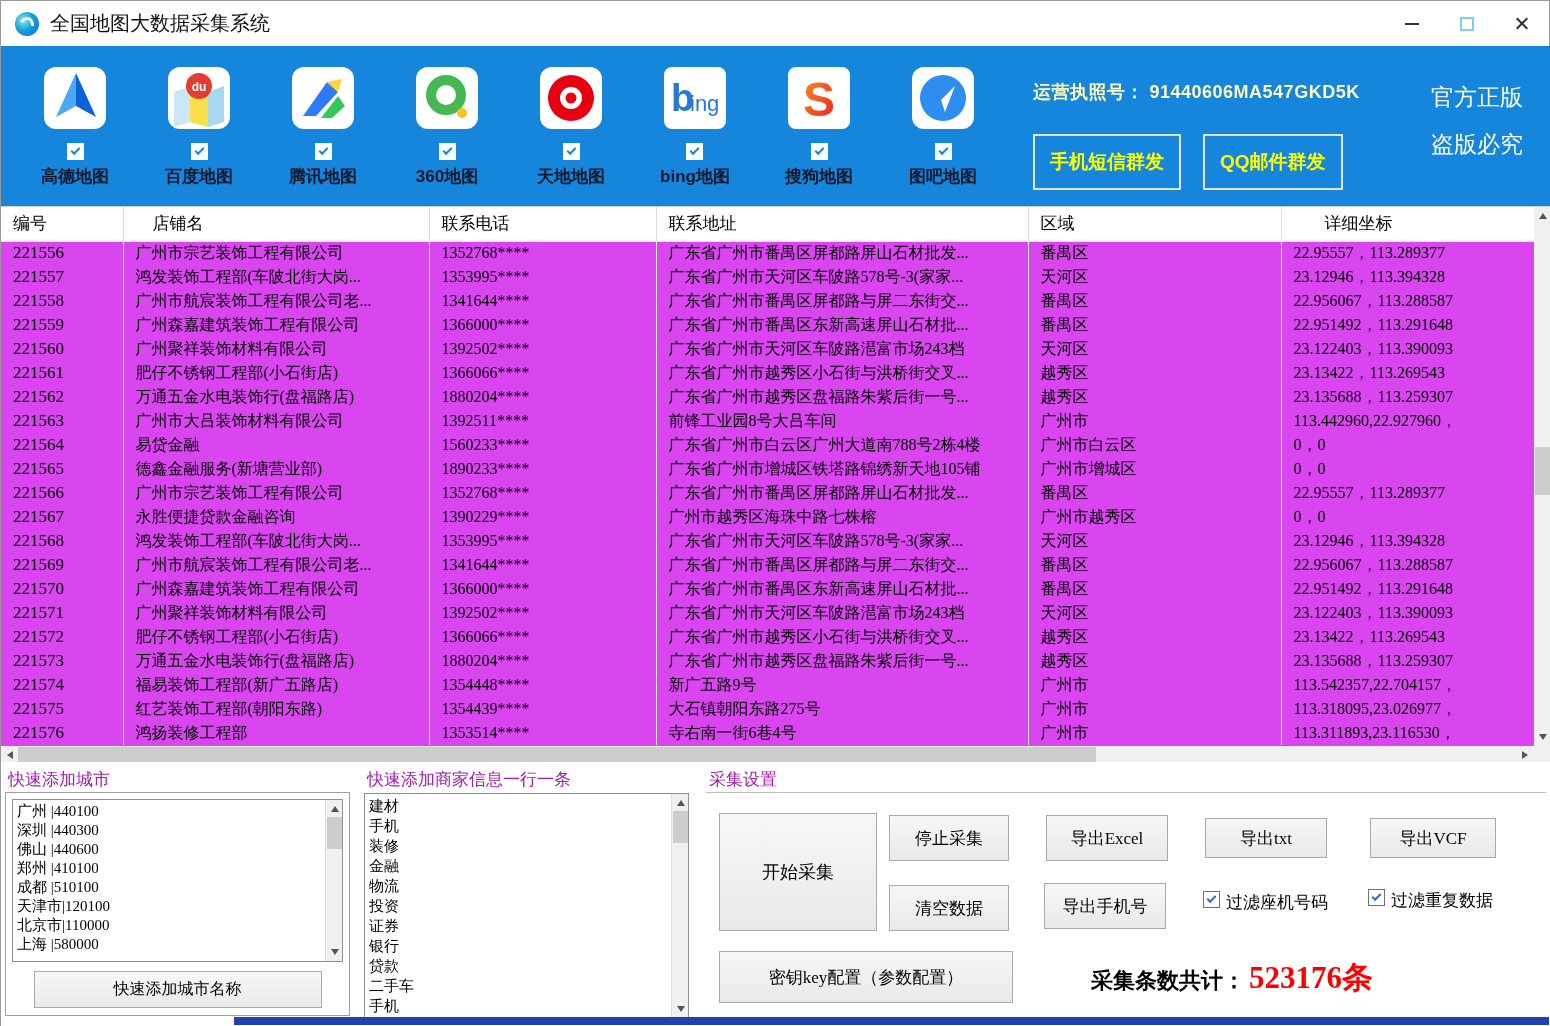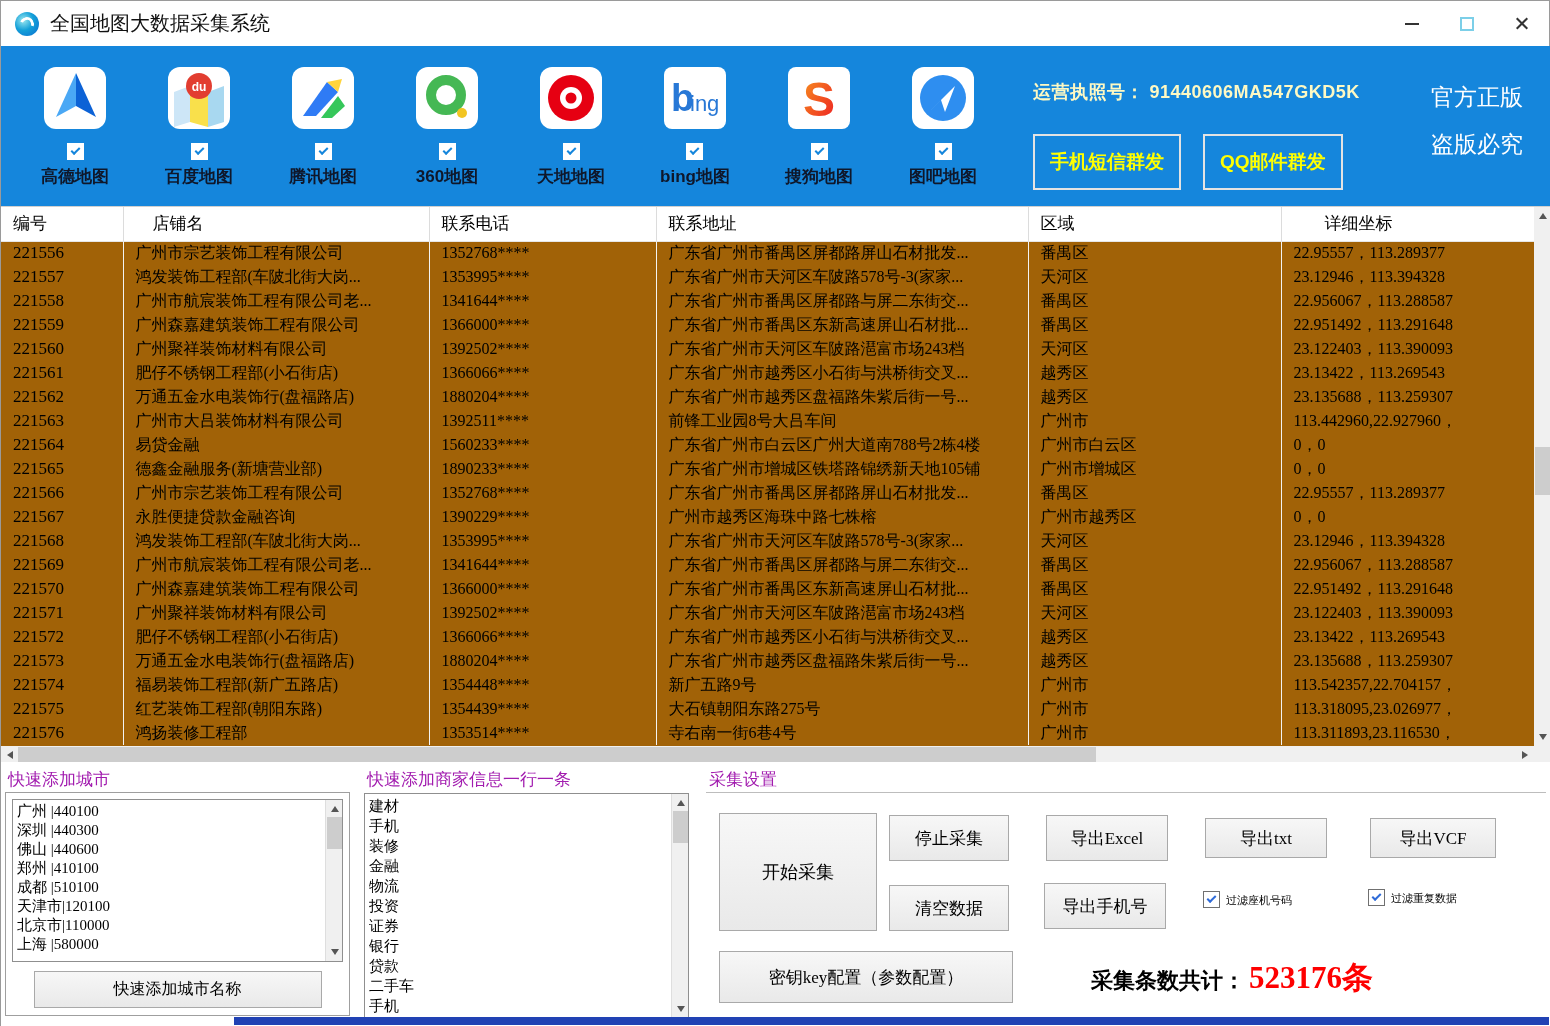--- a/index.html
+++ b/index.html
@@ -35,21 +35,21 @@
   .cb.checked .cmark { display:block; }
   .header-right { position:absolute; left:1032px; top:34px; }
   .license { color:#fef9c3; font-weight:bold; font-size:18px; letter-spacing:.5px; white-space:nowrap; }
   .header-buttons { margin-top:30px; display:flex; gap:22px; }
   .hbtn { background:transparent; border:2px solid #e3e3e3; color:#ffff00; font-weight:bold; font-size:19px;
     padding:13px 15px; font-family:"Liberation Sans",sans-serif; cursor:default; }
   .official { position:absolute; right:28px; top:30px; color:#fff; font-size:23px; text-align:center;
     line-height:47px; font-family:Liberation Mono, monospace; }
 
   
-  .table-area { position:absolute; top:205px; left:0; width:1550px; height:648px; border-top:1px solid #d0d0d0; background:#a16207; overflow:hidden; }
+  .table-area { position:absolute; top:205px; left:0; width:1550px; height:648px; border-top:1px solid #d0d0d0; background:#d946ef; overflow:hidden; }
   table.grid { border-collapse:collapse; table-layout:fixed; width:1533px; }
   thead th { height:34px; font-family:"Liberation Serif",serif; font-size:17px; font-weight:400; text-align:left;
     padding-left:12px; border-right:1px solid #dcdcdc; border-bottom:1px solid #e6e6e6; background:#fff; }
   thead th:last-child { border-right:none;padding-left:43px; }
   tbody td { height:24px; font-family:"Liberation Serif",serif; font-size:16px; padding:0 6px 0 12px;
     white-space:nowrap; overflow:hidden; border-right:1px solid #f3f3f3; color:#000; }
   tbody td:last-child { border-right:none; }
   td.c-id { font-size:17px; }
 
   
@@ -89,21 +89,21 @@
   .settings-body { position:relative; border-top:1px solid #bdbdbd; height:230px; }
   .settings-body .wbtn { position:absolute; }
   .start-btn { left:13px; top:20px; width:158px; height:118px; font-size:18px; }
   .stop-btn { left:183px; top:22px; width:120px; height:46px; }
   .clear-btn { left:183px; top:92px; width:120px; height:46px; }
   .excel-btn { left:340px; top:22px; width:122px; height:46px; }
   .phone-btn { left:338px; top:90px; width:122px; height:46px; }
   .txt-btn { left:499px; top:25px; width:122px; height:40px; }
   .vcf-btn { left:664px; top:25px; width:126px; height:40px; }
   .key-btn { left:13px; top:158px; width:294px; height:52px; }
-  .set-cb { position:absolute; display:flex; align-items:flex-end; gap:6px; font-family:"Liberation Serif",serif; font-size:11px; cursor:default; }
+  .set-cb { position:absolute; display:flex; align-items:flex-start; gap:6px; font-family:"Liberation Serif",serif; font-size:17px; cursor:default; }
   .cb-landline { left:497px; top:98px; }
   .cb-dup { left:662px; top:96px; }
   .cbx { width:17px; height:17px; border:1px solid #707070; background:#fff; display:inline-flex; align-items:center; justify-content:center; }
   .cbx .cmark { border-color:#2f6bd8; display:block; }
   .total-row { position:absolute; left:385px; top:164px; display:flex; align-items:baseline; white-space:nowrap; }
   .total-label { font-family:"Liberation Serif",serif; font-size:22px; font-weight:bold; }
   .total-value { font-family:"Liberation Serif",serif; font-size:31px; font-weight:bold; color:#fe0000; margin-left:4px; }
   .bottom-strip { position:absolute; left:233px; right:0; bottom:0; height:8px; background:#2142b4; z-index:5; }
 </style>
 </head>

